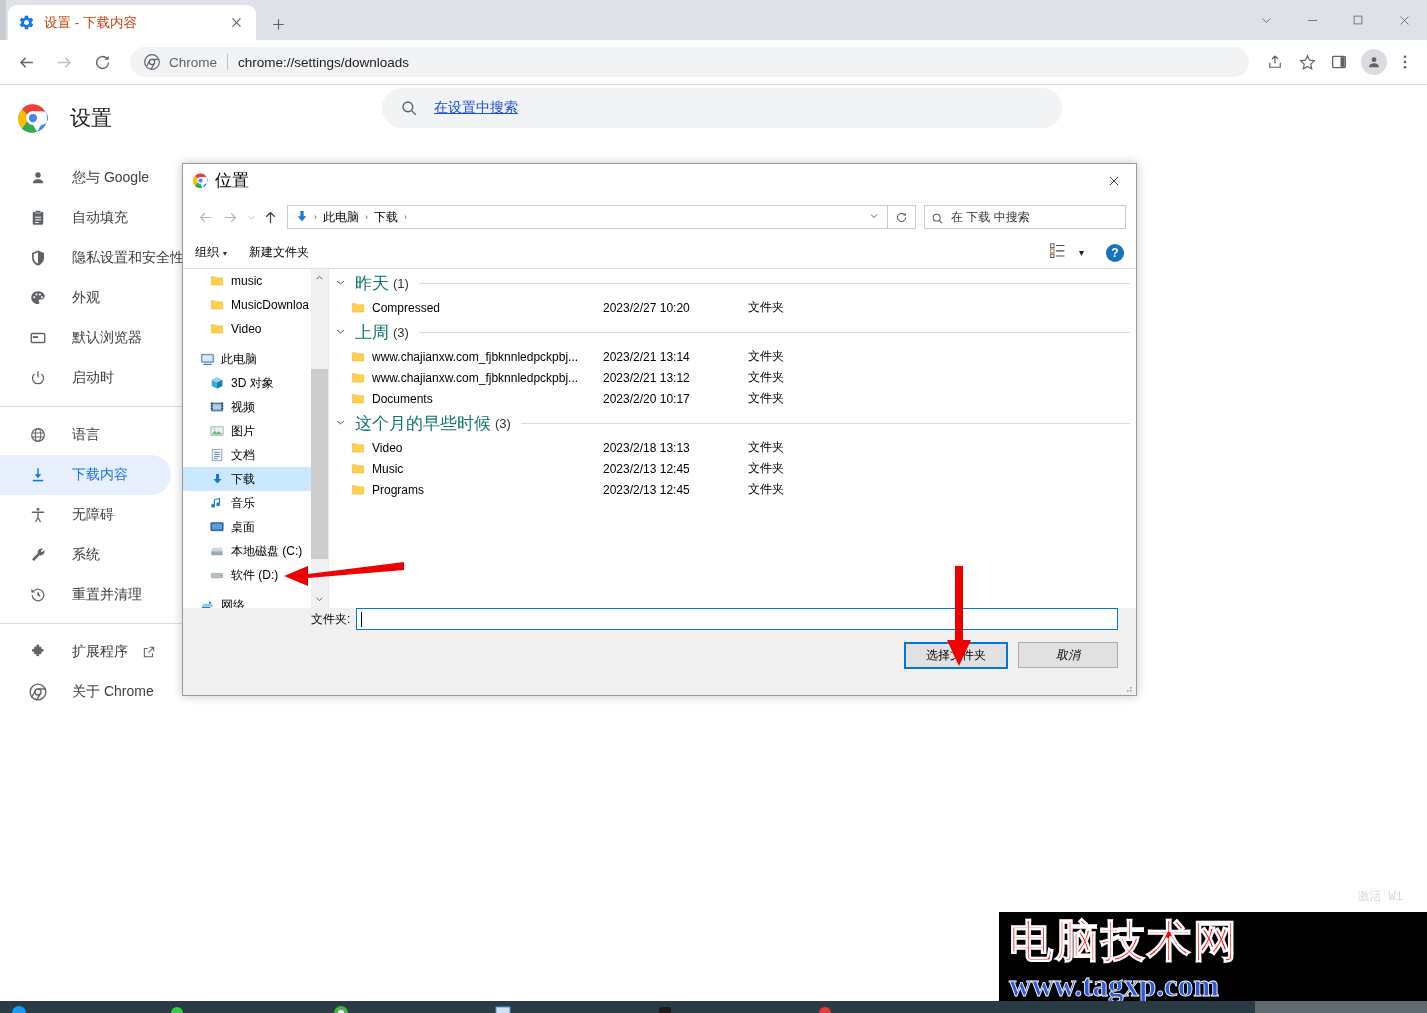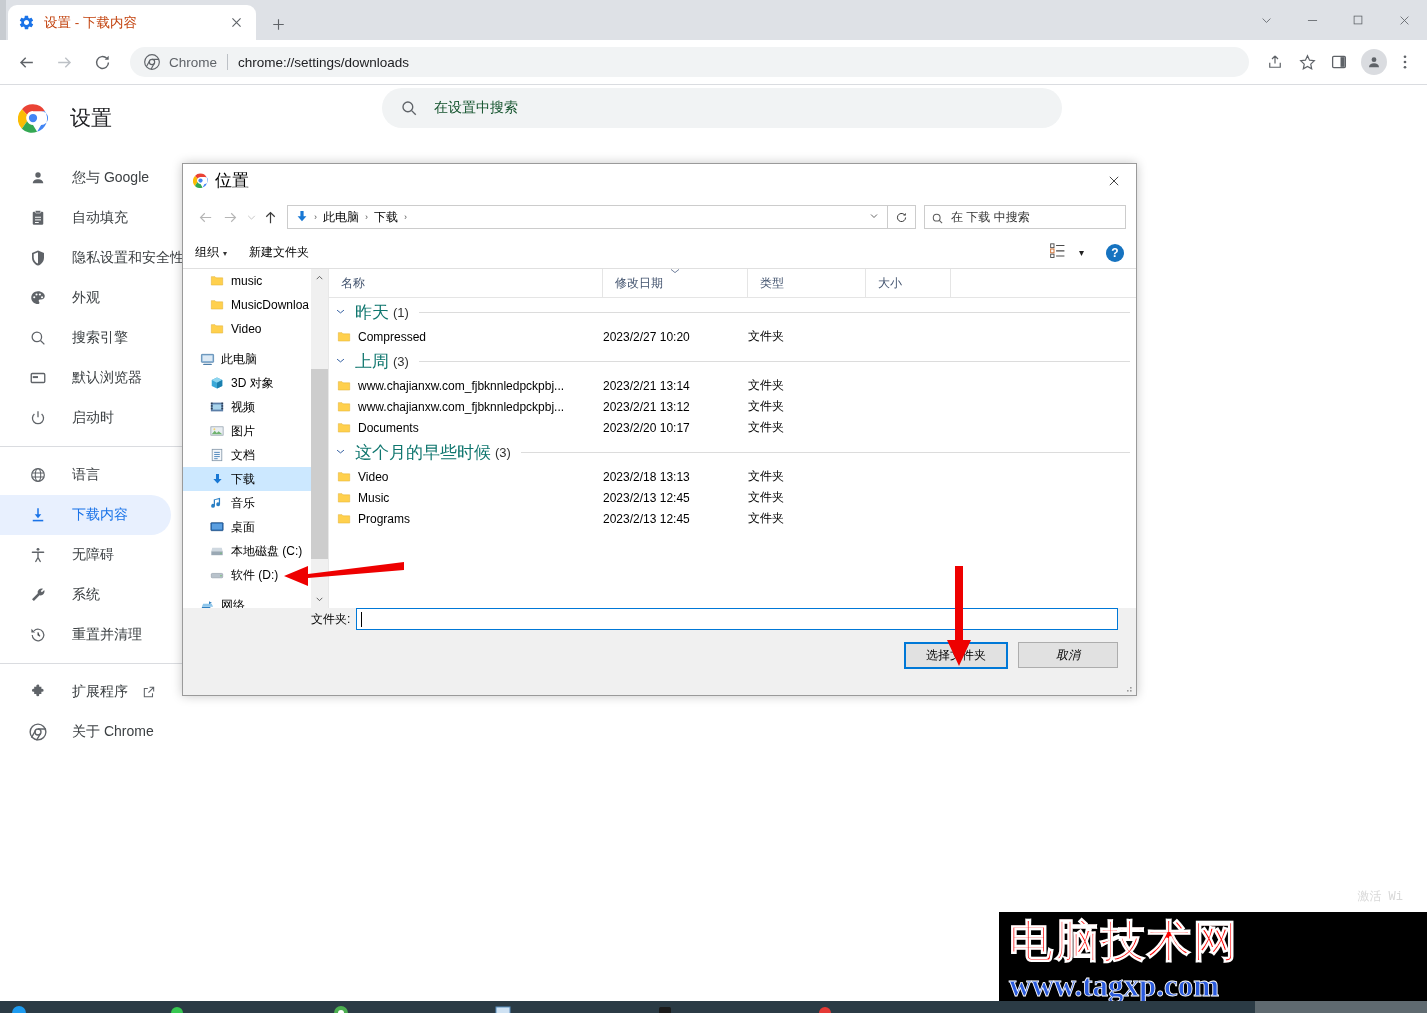--- a/index.html
+++ b/index.html
@@ -84,21 +84,21 @@
   #chrome-logo-big { width:30px; height:30px; margin-left:18px; }
   #settings-title {
     font-size:21px; color:#202124; margin-left:22px; font-weight:400;
   }
   #settings-search {
     position:absolute; left:382px; top:88px; width:680px; height:40px;
     background:#f1f3f4; border-radius:20px; display:flex; align-items:center;
     padding:0 18px;
   }
   #settings-search .mag { width:18px; height:18px; color:#5f6368; margin-right:16px; }
-  #settings-search .ph { font-size:14px; color:#14532d; }
+  #settings-search .ph { font-size:14px; color:#1d4ed8;text-decoration:underline; }
 
   
   #sidebar {
     position:absolute; left:0; top:150px; width:185px; bottom:0;
     background:#ffffff; padding-top:8px;
   }
   .nav-item {
     height:40px; display:flex; align-items:center; padding-left:28px;
     color:#5f6368; border-radius:0 20px 20px 0; margin-right:14px;
     position:relative;
@@ -216,21 +216,21 @@
     transform:translateX(-50%);
   }
   .grp {
     height:28px; display:flex; align-items:center; padding-left:4px;
   }
   .grp .gchev { font-size:11px; color:#2d5a9e; width:14px; text-align:center; }
   .grp .gname { font-size:17px; color:#0f766e;padding-left:8px; }
   .grp .gcount { font-size:13px; color:#333; margin-left:4px; }
   .grp .gline { flex:1 1 auto; height:1px; background:#dcdcdc; margin-left:10px; margin-right:6px; }
   .frow { height:21px; display:flex; align-items:center; font-size:12px; color:#000; }
-  .frow .fname { display:flex; align-items:center; padding-left:8px; overflow:hidden; }
+  .frow .fname { display:flex; align-items:center; padding-left:22px; overflow:hidden; }
   .frow .fname .fico { width:14px; height:14px; margin-right:7px; flex:0 0 auto; }
   .frow .fname span { white-space:nowrap; overflow:hidden; text-overflow:ellipsis; }
   .frow .fdate, .frow .ftype, .frow .fsize { white-space:nowrap; }
 
   #dlg-footer { background:#f0f0f0; height:calc(100% - 33px - 40px - 32px - 339px); position:relative; }
   #fname-row {
     display:flex; align-items:center; 
   }
   #fname-label { font-size:12px; color:#000; margin-left:128px; }
   #fname-input {
@@ -473,29 +473,20 @@
           <path fill="#5f6368" d="M12 3c-5 0-9 3.8-9 8.6 0 4.8 4 8.4 9 8.4 1.1 0 1.9-.8 1.9-1.8 0-.5-.2-.9-.5-1.2-.3-.3-.5-.7-.5-1.2 0-1 .8-1.8 1.9-1.8H16c3 0 5-1.9 5-4.8C21 6.2 17 3 12 3z"></path>
           <circle cx="7" cy="11" r="1.4" fill="#fff"></circle>
           <circle cx="10" cy="7.4" r="1.4" fill="#fff"></circle>
           <circle cx="14.5" cy="7.4" r="1.4" fill="#fff"></circle>
           <circle cx="17.4" cy="11" r="1.4" fill="#fff"></circle>
         </svg>
     </span>
     <span class="ni-label">外观</span>
   </div>
 
-  <div class="nav-item">
-    <span class="ni-icon">
-      <svg viewBox="0 0 24 24" width="18" height="18">
-          <circle cx="10.5" cy="10.5" r="6.3" fill="none" stroke="#5f6368" stroke-width="1.7"></circle>
-          <path stroke="#5f6368" stroke-width="1.7" d="M15.3 15.3L20.5 20.5"></path>
-        </svg>
-    </span>
-    <span class="ni-label">搜索引擎</span>
-  </div>
 
   <div class="nav-item">
     <span class="ni-icon">
       <svg viewBox="0 0 24 24" width="18" height="18">
           <rect x="3" y="6" width="18" height="12" rx="1.5" fill="none" stroke="#5f6368" stroke-width="1.8"></rect>
           <rect x="5" y="9.5" width="7" height="2.6" fill="#5f6368"></rect>
         </svg>
     </span>
     <span class="ni-label">默认浏览器</span>
   </div>
@@ -836,40 +827,20 @@
         <div class="thumb"></div>
         <div class="sbtn bot">
           <svg viewBox="0 0 16 16" width="9" height="9">
               <path fill="none" stroke="#4a4a4a" stroke-width="1.5" d="M3 5l5 5 5-5"></path>
             </svg>
         </div>
       </div>
     </div>
 
     <div id="filelist">
-      <div id="colhdr">
-        <div class="col" style="width:274px">
-          <span>名称</span>
-        </div>
-        <div class="col" style="width:145px">
-          <span class="sortcaret">
-            <svg viewBox="0 0 16 10" width="13" height="8">
-                <path fill="none" stroke="#6b7a99" stroke-width="1.2" d="M3 3l5 4 5-4"></path>
-              </svg>
-          </span>
-          <span>修改日期</span>
-        </div>
-        <div class="col" style="width:118px">
-          <span>类型</span>
-        </div>
-        <div class="col" style="width:85px">
-          <span>大小</span>
-        </div>
-        <div class="col" style="flex:1 1 auto;border-right:none"></div>
-      </div>
 
       <div class="grp">
         <span class="gchev">
           <svg viewBox="0 0 16 12" width="11" height="9">
               <path fill="none" stroke="#2d5a9e" stroke-width="1.4" d="M3 4l5 4 5-4"></path>
             </svg>
         </span>
         <span class="gname">昨天</span>
         <span class="gcount">(1)</span>
         <span class="gline"></span>

